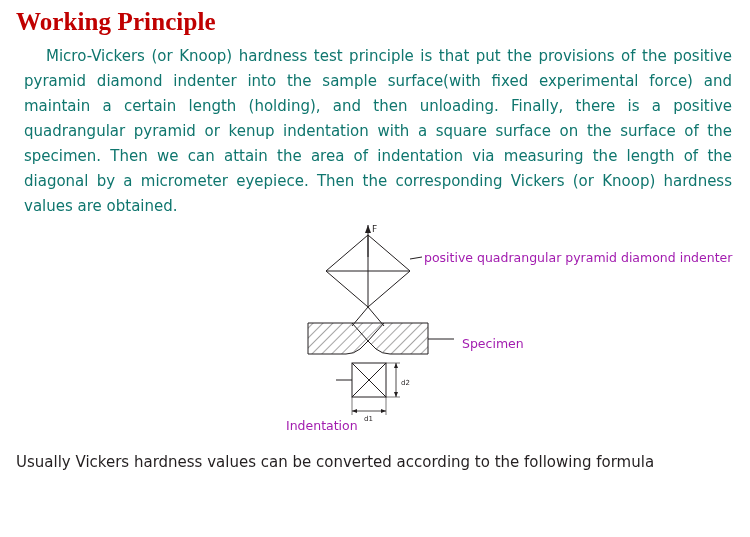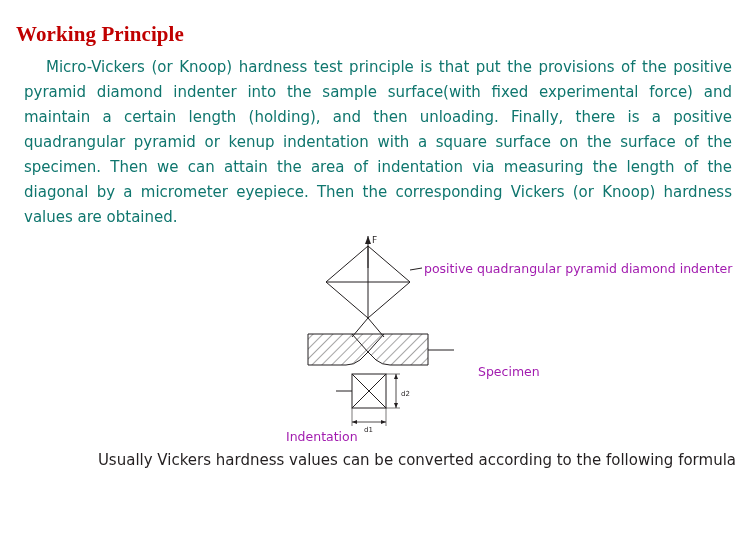--- a/index.html
+++ b/index.html
@@ -17,23 +17,23 @@
   .page {
     position: relative;
     width: 750px;
     height: 537px;
     box-sizing: border-box;
     padding: 0 14px;
   }
   .section-title {
     font-family: "Liberation Serif", serif;
     font-weight: bold;
-    font-size: 21px;
+    font-size: 25px;
     color: #c00000;
-    margin: 22px 0 8px 2px;
+    margin: 8px 0 8px 2px;
     letter-spacing: 0.1px;
   }
   .body-paragraph {
     font-size: 15px;
     line-height: 1.67;
     text-align: justify;
     text-justify: inter-word;
     color: #0f766e;
     margin: 0 4px 0 10px;
     text-indent: 22px;
@@ -50,25 +50,24 @@
     width: 490px;
     height: 212px;
   }
   .fig-label {
     position: absolute;
     font-size: 12.5px;
     color: #a21caf;
     white-space: nowrap;
   }
   .lbl-indenter { left: 160px; top: 27px; }
-  .lbl-specimen { left: 198px; top: 130px; margin-left: 16px; }
+  .lbl-specimen { left: 198px; top: 113px; }
   .lbl-indentation { left: 22px; top: 155px; margin-top: 40px; }
   .closing {
-    margin-top: 2px;
-    text-align: right;
+    margin-top: 15px;
   }
   .closing-line {
     font-size: 14.6px;
     line-height: 1.62;
     color: #231f20;
     margin: 0 0 2px 2px;
     white-space: pre-wrap;
   }
   .closing-line.first {
     font-size: 15px;

